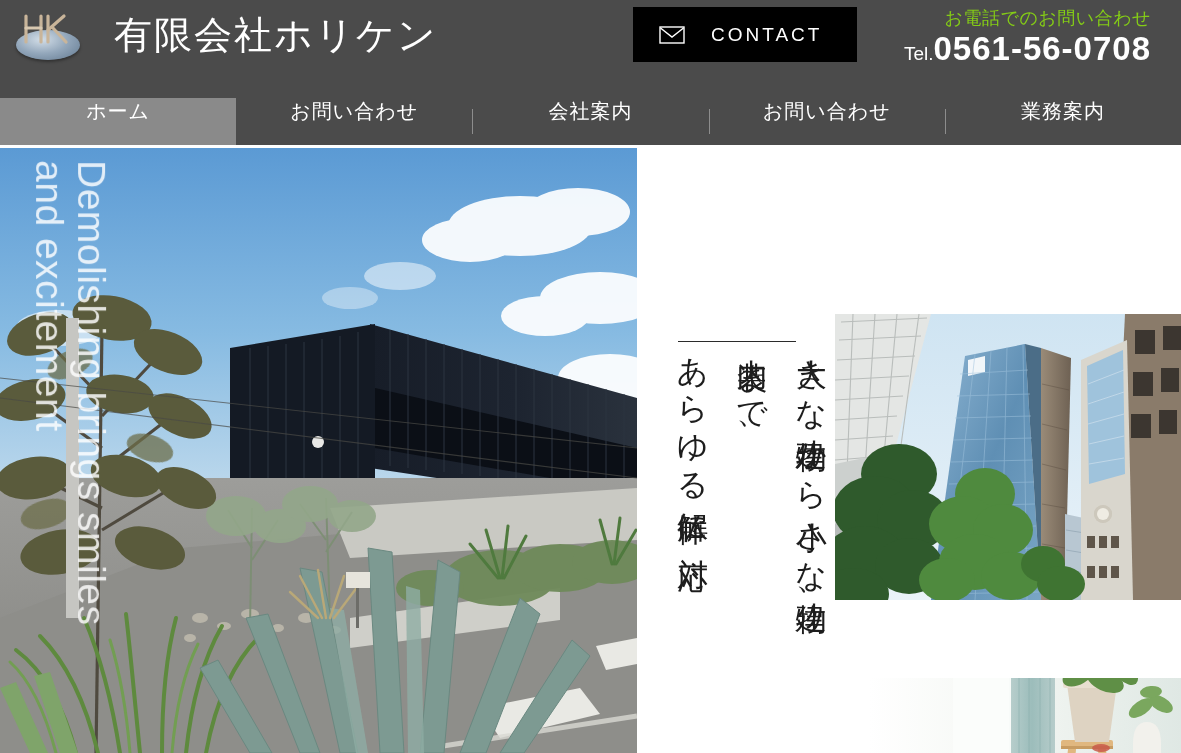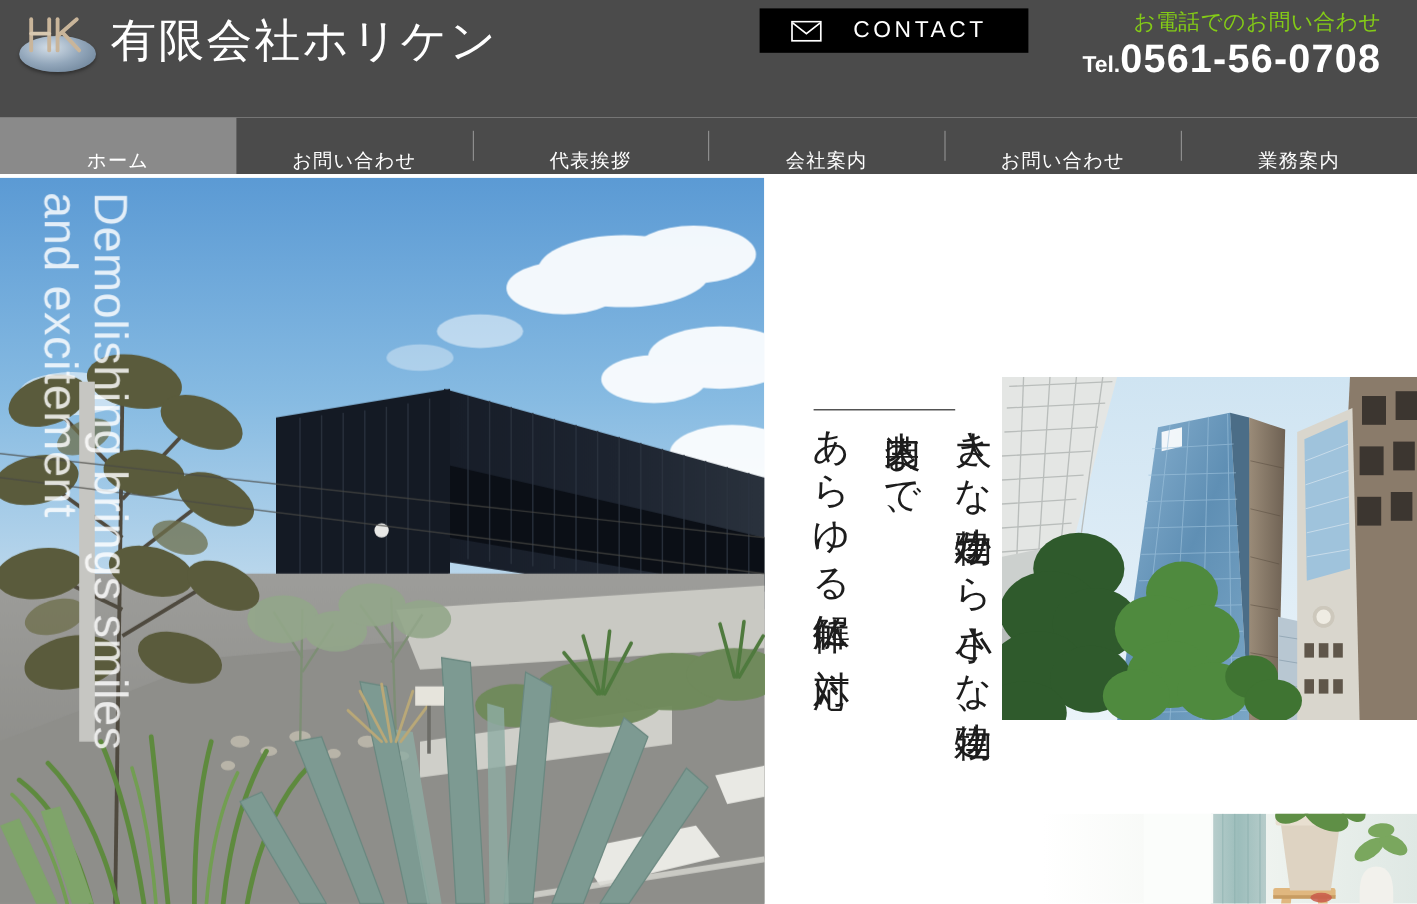--- a/index.html
+++ b/index.html
@@ -12,21 +12,21 @@
   }
 
   
   .header {
     position:relative;
     width:1181px; height:98px;
     background:#4b4b4b;
   }
   .brand {
     position:absolute; left:14px; top:8px;
-    display:flex; align-items:center; gap:10px;
+    display:flex; align-items:center; gap:32px;
   }
   .logo-mark {
     position:relative;
     width:68px; height:56px;
     flex:0 0 auto;
   }
   .logo-disc {
     position:absolute; left:2px; top:22px;
     width:64px; height:30px;
     border-radius:50%;
@@ -43,21 +43,21 @@
     font-size:38px;
     font-weight:400;
     letter-spacing:2px;
     line-height:1;
     white-space:nowrap;
     padding-bottom:2px;
   }
 
   .contact-btn {
     position:absolute; left:633px; top:7px;
-    width:224px; height:37px;
+    width:224px; height:55px;
     background:#000000;
     display:flex; align-items:center;
     cursor:pointer;
   }
   .contact-btn .env {
     margin-left:26px;
     width:26px; height:18px;
     flex:0 0 auto;
   }
   .contact-btn .label {
@@ -76,37 +76,37 @@
     color:#84cc16;
     font-size:18px;
     letter-spacing:.5px;
     white-space:nowrap;
   }
   .tel-line {
     display:flex; align-items:baseline; justify-content:flex-end;
     margin-top:2px;
     white-space:nowrap;
   }
-  .tel-prefix { color:#ffffff; font-size:19px;font-weight:bold; }
+  .tel-prefix { color:#ffffff; font-size:19px; }
   .tel-number {
     color:#ffffff; font-size:33px; letter-spacing:1px; line-height:1;font-weight:bold;
   }
 
   
   .nav {
     width:1181px; height:47px;
     background:#4b4b4b;
     display:flex;
     align-items:stretch;
   }
   .nav-item {
     flex:1 1 0;
-    display:flex; align-items:flex-end; justify-content:center;
+    display:flex; align-items:flex-start; justify-content:center;
     color:#ffffff;
-    font-size:16px;
+    font-size:20px;
     letter-spacing:1px;
     cursor:pointer;
     position:relative;
     white-space:nowrap;
   }
   .nav-item.active { background:#8a8a8a; }
   .nav-item + .nav-item::before {
     content:"";
     position:absolute; left:0; top:11px;
     width:1px; height:25px;
@@ -218,23 +218,20 @@
     </div>
   </div>
 </div>
 
 <nav class="nav">
   <div class="nav-item active">
     <span>ホーム</span>
   </div>
   <div class="nav-item">
     <span>お問い合わせ</span>
-  </div>
-  <div class="nav-item">
-    <span>代表挨拶</span>
   </div>
   <div class="nav-item">
     <span>会社案内</span>
   </div>
   <div class="nav-item">
     <span>お問い合わせ</span>
   </div>
   <div class="nav-item">
     <span>業務案内</span>
   </div>

